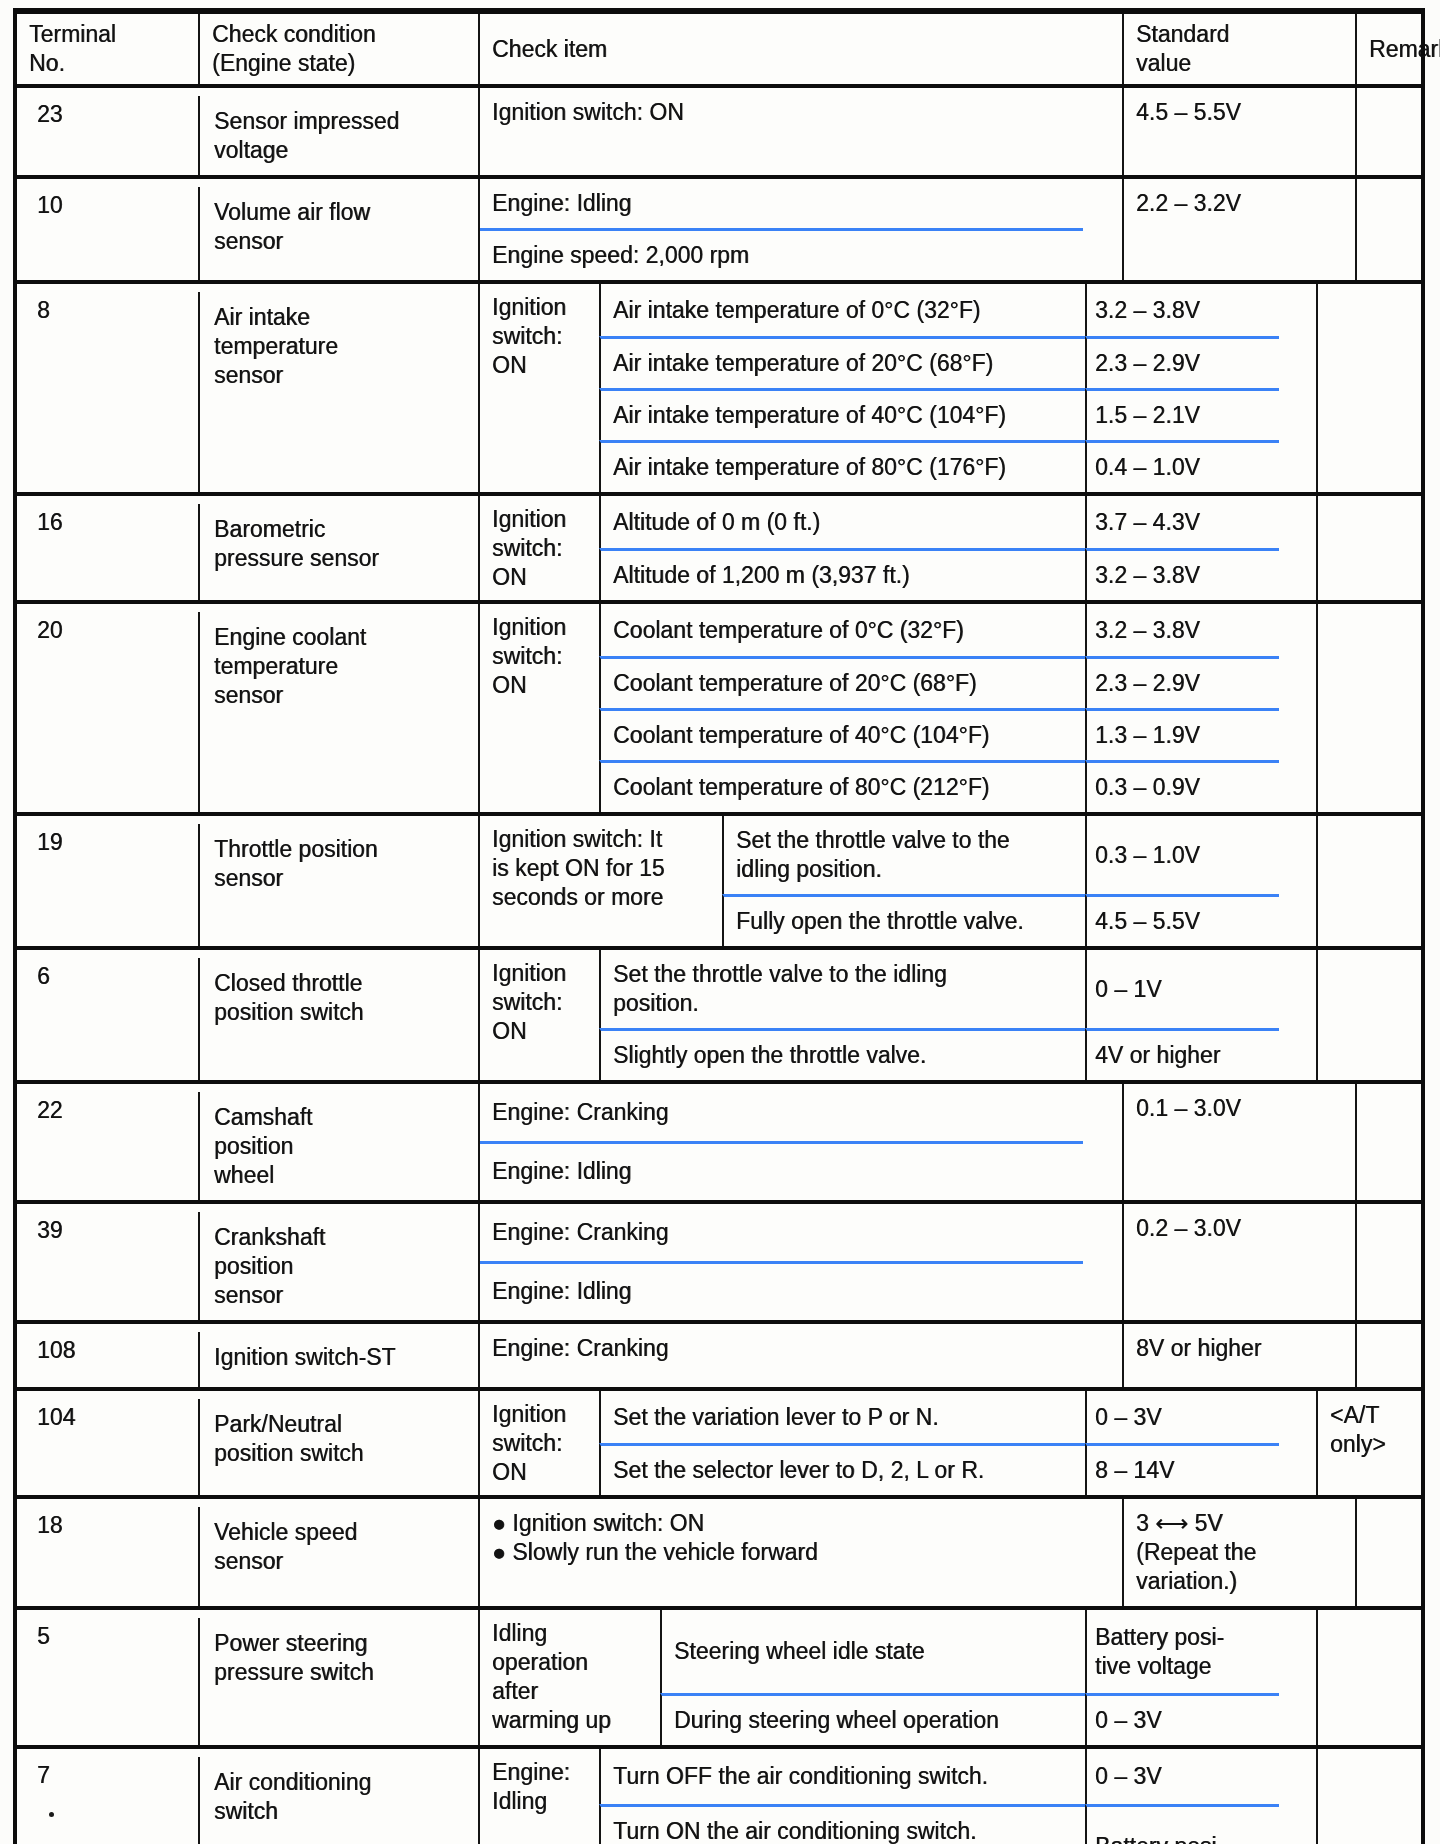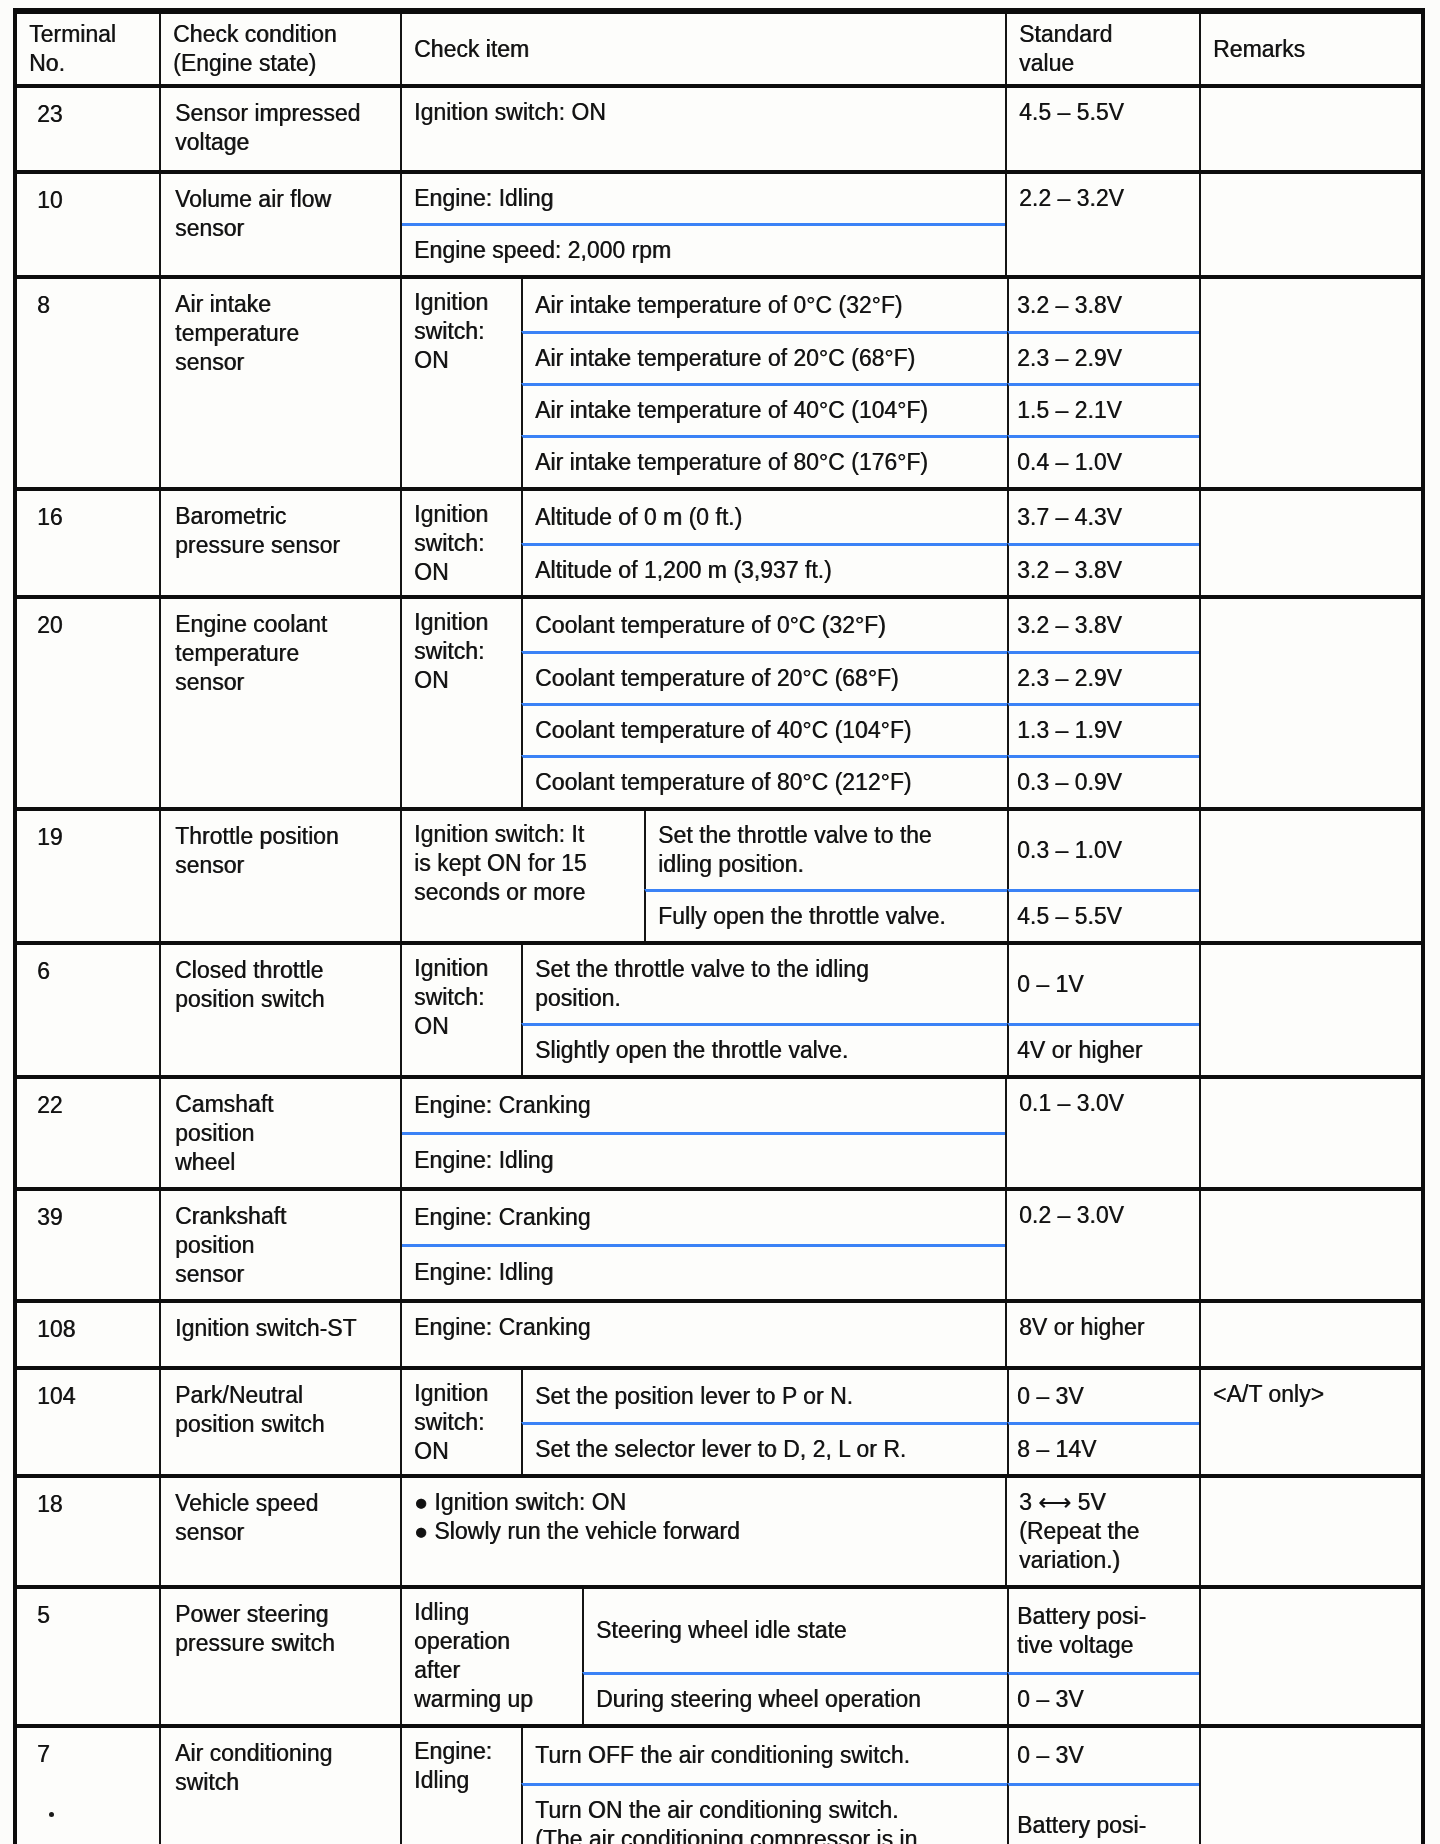--- a/index.html
+++ b/index.html
@@ -10,28 +10,28 @@
     color:#121212;font-size:23px;line-height:29px;
   }
   .page *{box-sizing:border-box;}
   
   .page{text-shadow:0.55px 0.2px 0 rgba(10,10,10,0.75);}
   .tbl{
     position:absolute;left:13px;top:8px;width:1412px;
     border:4px solid #0c0c0c;border-top-width:6px;border-bottom-width:8px;
     background:#fdfdfb;
   }
-  .row{display:grid;align-items:stretch;}
+  .row{display:grid;align-items:stretch;gap:39px;}
   .row + .row{border-top:4px solid #0d0d0d;}
   .cols5{grid-template-columns:142px 241px 605px 194px minmax(0,1fr);}
   .cols4{grid-template-columns:142px 241px 799px minmax(0,1fr);}
   .row > div + div{border-left:2px solid #141414;}
   .c{padding:10px 12px;white-space:pre-line;}
   .term{padding:12px 6px 22px 20px;}
-  .item{padding:11px 10px 10px 14px;}
+  .item{padding:11px 10px 10px 14px;margin-top:8px;}
   .hd{display:flex;align-items:center;padding-top:6px;padding-bottom:6px;}
   
   .condblock{display:grid;padding:0;}
   .ign119{grid-template-columns:119px 486px 194px;}
   .ign242{grid-template-columns:242px 363px 194px;}
   .ign180{grid-template-columns:180px 425px 194px;}
   .rows2{grid-template-rows:repeat(2,minmax(50px,1fr));}
   .rows4{grid-template-rows:repeat(4,minmax(49px,1fr));}
   .rows2a{grid-template-rows:minmax(74px,1.5fr) minmax(50px,1fr);}
   .rows2b{grid-template-rows:minmax(80px,1.6fr) minmax(50px,1fr);}
@@ -226,21 +226,21 @@
     </div>
 
     <div class="row cols4 r10">
       <div class="c term">104</div>
       <div class="c item">Park/Neutral
 position switch</div>
       <div class="condblock ign119 rows2">
         <div class="c ign">Ignition
 switch:
 ON</div>
-        <div class="c cc">Set the position lever to P or N.</div>
+        <div class="c cc">Set the variation lever to P or N.</div>
         <div class="c sv">0 – 3V</div>
         <div class="c cc top">Set the selector lever to D, 2, L or R.</div>
         <div class="c sv top">8 – 14V</div>
       </div>
       <div class="c">&lt;A/T only&gt;</div>
     </div>
 
     <div class="row cols5 r11">
       <div class="c term">18</div>
       <div class="c item">Vehicle speed

